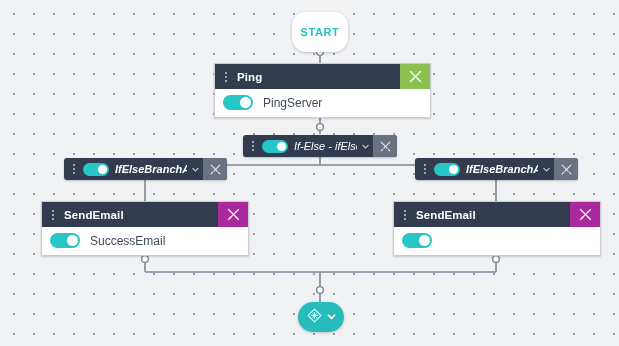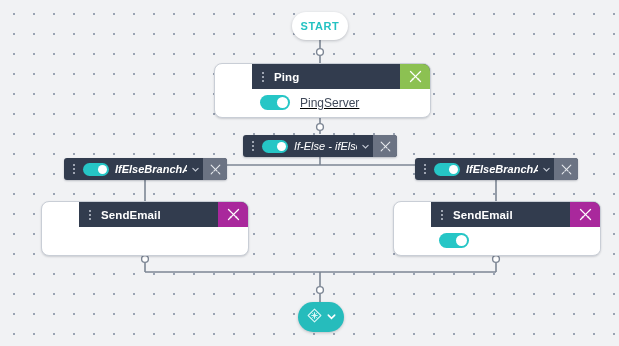--- a/index.html
+++ b/index.html
@@ -32,26 +32,25 @@
     position: absolute;
     left: 0; top: 0;
     width: 619px; height: 346px;
     pointer-events: none;
   }
 
   
   .node {
     position: absolute;
     box-sizing: border-box;
-    border-radius: 8px;
+    border-radius: 0;
     background: #ffffff;
     border: 1px solid #c9ced6;
     box-shadow: 0 1px 2px rgba(28,36,52,.18);
     overflow: hidden;
-    padding-left: 37px;
   }
   .node-header {
     display: flex;
     align-items: center;
     height: 25px;
     background: #323c4e;
     color: #ffffff;
     position: relative;
   }
   .grip {
@@ -94,21 +93,20 @@
   }
   .tool-green  { background: #8cc152; }
   .tool-purple { background: #a9289c; }
 
   .node-body {
     display: flex;
     align-items: center;
     height: 27px;
     padding-left: 8px;
     background: #ffffff;
-    text-decoration: underline;
   }
   .body-label {
     font-size: 12px;
     color: #414a5a;
     margin-left: 10px;
     white-space: nowrap;
   }
 
   
   .switch {
@@ -249,21 +247,21 @@
 
     <g fill="#ffffff" stroke="#7d8694" stroke-width="1.4">
       <circle cx="320" cy="52" r="3.4"></circle>
       <circle cx="320" cy="127" r="3.4"></circle>
       <circle cx="145" cy="259" r="3.4"></circle>
       <circle cx="496" cy="259" r="3.4"></circle>
       <circle cx="320" cy="290" r="3.4"></circle>
     </g>
   </svg>
 
-  <div id="start-node" style="left:292px; top:12px; width:56px; height:28px;align-items:center;">
+  <div id="start-node" style="left:292px; top:12px; width:56px; height:40px;align-items:center;">
     <span id="start-label">START</span>
   </div>
 
   <div class="node" style="left:214px; top:63px; width:217px; height:55px;">
     <div class="node-header">
       <span class="grip">
         <i></i>
           <i></i>
           <i></i>
       </span>
@@ -366,20 +364,24 @@
         <svg width="15" height="15" viewBox="0 0 24 24" fill="none" stroke="#ffffff" stroke-width="2" stroke-linecap="round">
           <path d="M4 4 L15 15"></path>
             <path d="M17 17 L20 20"></path>
           <path d="M20 4 L9 15"></path>
             <path d="M7 17 L4 20"></path>
           <circle cx="16.5" cy="16.5" r="1.6" fill="#ffffff" stroke="none"></circle>
           <circle cx="7.5" cy="16.5" r="1.6" fill="#ffffff" stroke="none"></circle>
         </svg>
       </span>
     </div>
+    <div class="node-body">
+      <span class="switch"></span>
+      <span class="body-label">SuccessEmail</span>
+    </div>
   </div>
 
   <div class="node" style="left:393px; top:201px; width:208px; height:55px;">
     <div class="node-header">
       <span class="grip">
         <i></i>
           <i></i>
           <i></i>
       </span>
       <span class="node-title">SendEmail</span>

